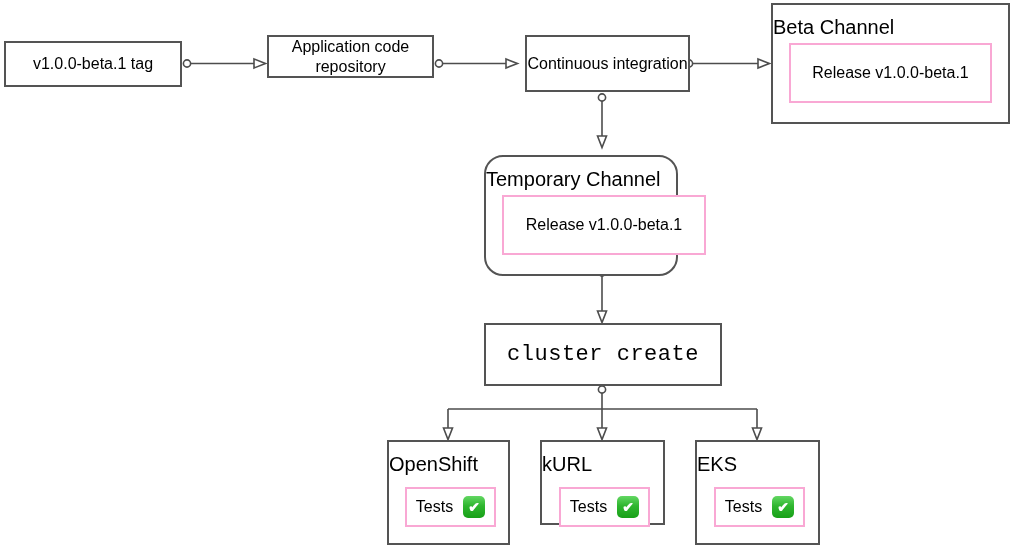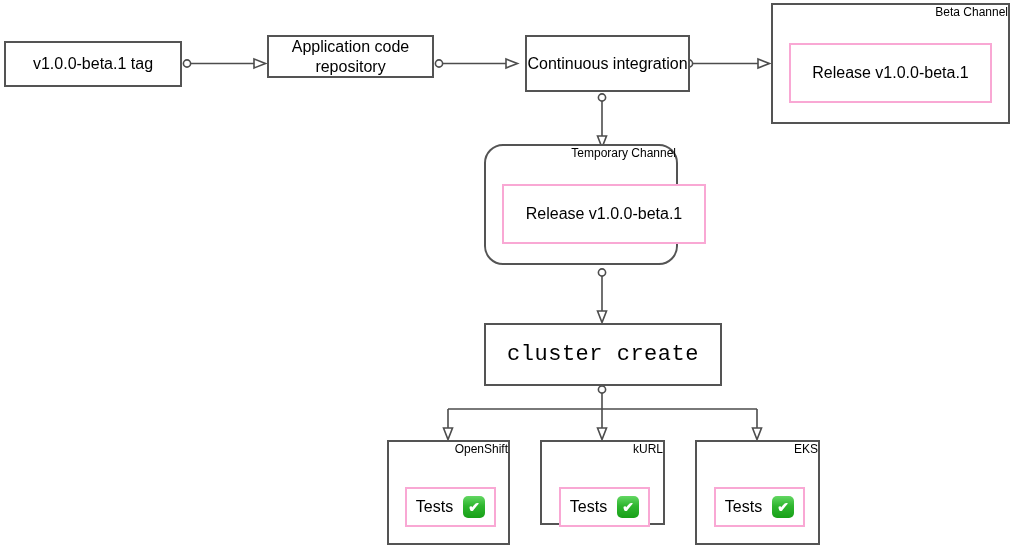--- a/index.html
+++ b/index.html
@@ -27,22 +27,23 @@
   }
   .node.simple {
     display:flex;
     align-items:center;
     justify-content:center;
     text-align:center;
     font-size:16px;
     line-height:1.25;
   }
   .node .title {
-    text-align:right;
-    font-size:12px;
+    text-align:left;
+    padding-top:11px;
+    font-size:20px;
   }
   .inner {
     position:absolute;
     background:#ffffff;
     border:2px solid #f9a8d4;
     box-sizing:border-box;
     display:flex;
     align-items:center;
     justify-content:center;
     font-size:16px;
@@ -128,21 +129,21 @@
     <span>Continuous integration</span>
   </div>
 
   <div class="node" style="left:771px; top:3px; width:239px; height:121px;">
     <div class="title">Beta Channel</div>
     <div class="inner" style="left:16px; top:38px; width:203px; height:60px;">
       <span>Release v1.0.0-beta.1</span>
     </div>
   </div>
 
-  <div class="node" style="left:484px; top:144px; width:194px; height:121px;border-radius:19px;">
+  <div class="node" style="left:484px; top:155px; width:194px; height:121px;border-radius:19px;">
     <div class="title">Temporary Channel</div>
     <div class="inner" style="left:16px; top:38px; width:204px; height:60px;">
       <span>Release v1.0.0-beta.1</span>
     </div>
   </div>
 
   <div class="node simple" style="left:484px; top:323px; width:238px; height:63px;">
     <span class="cluster-label">cluster create</span>
   </div>
 

